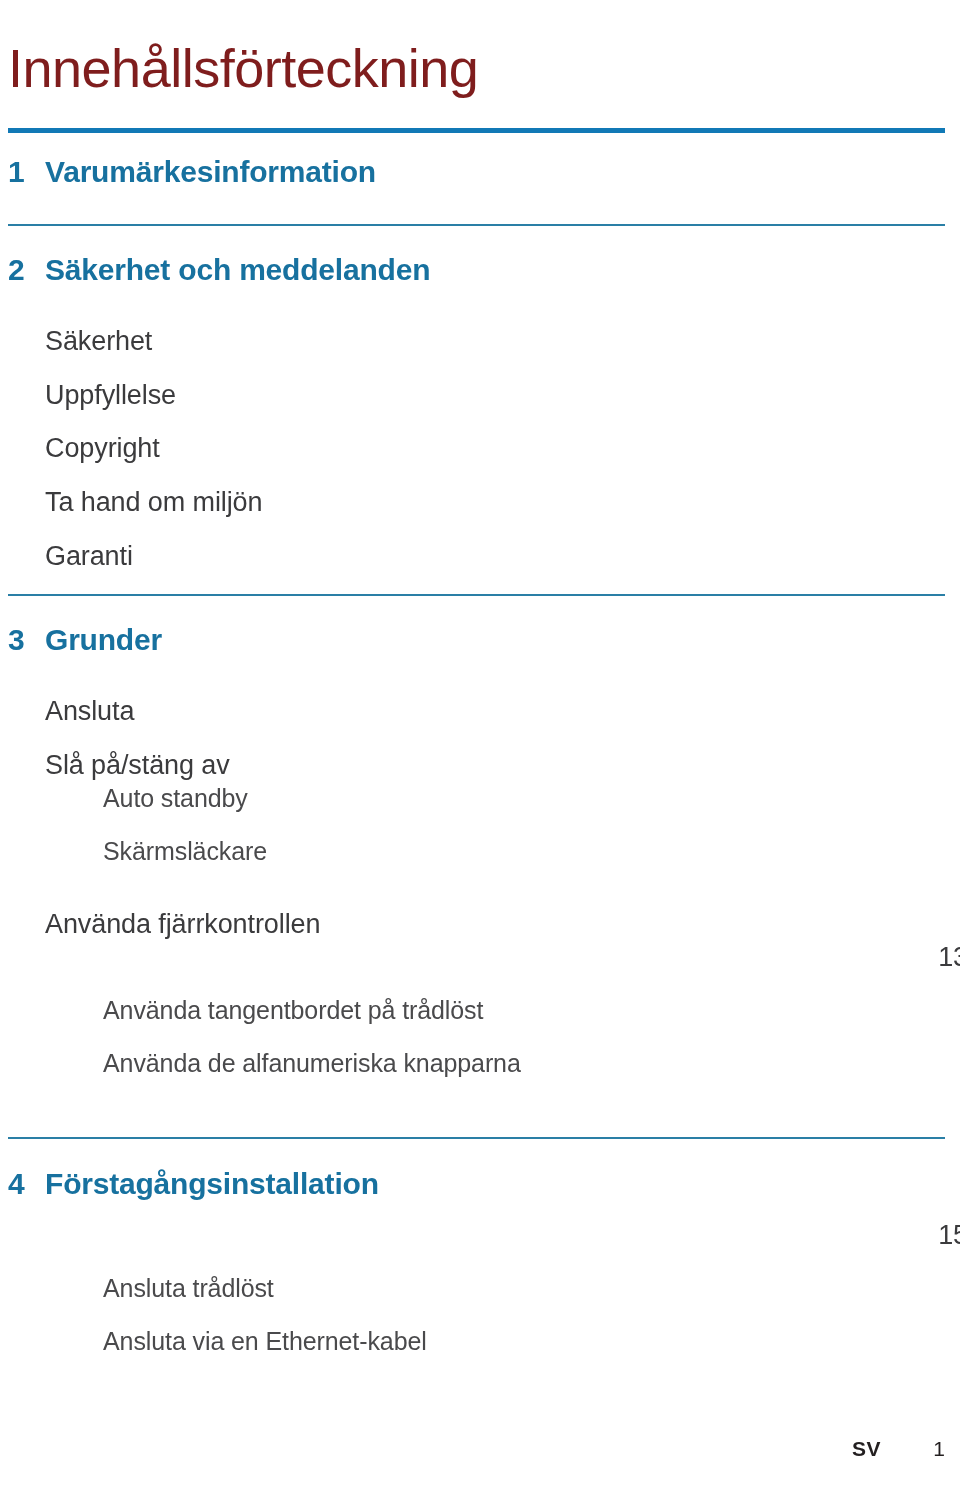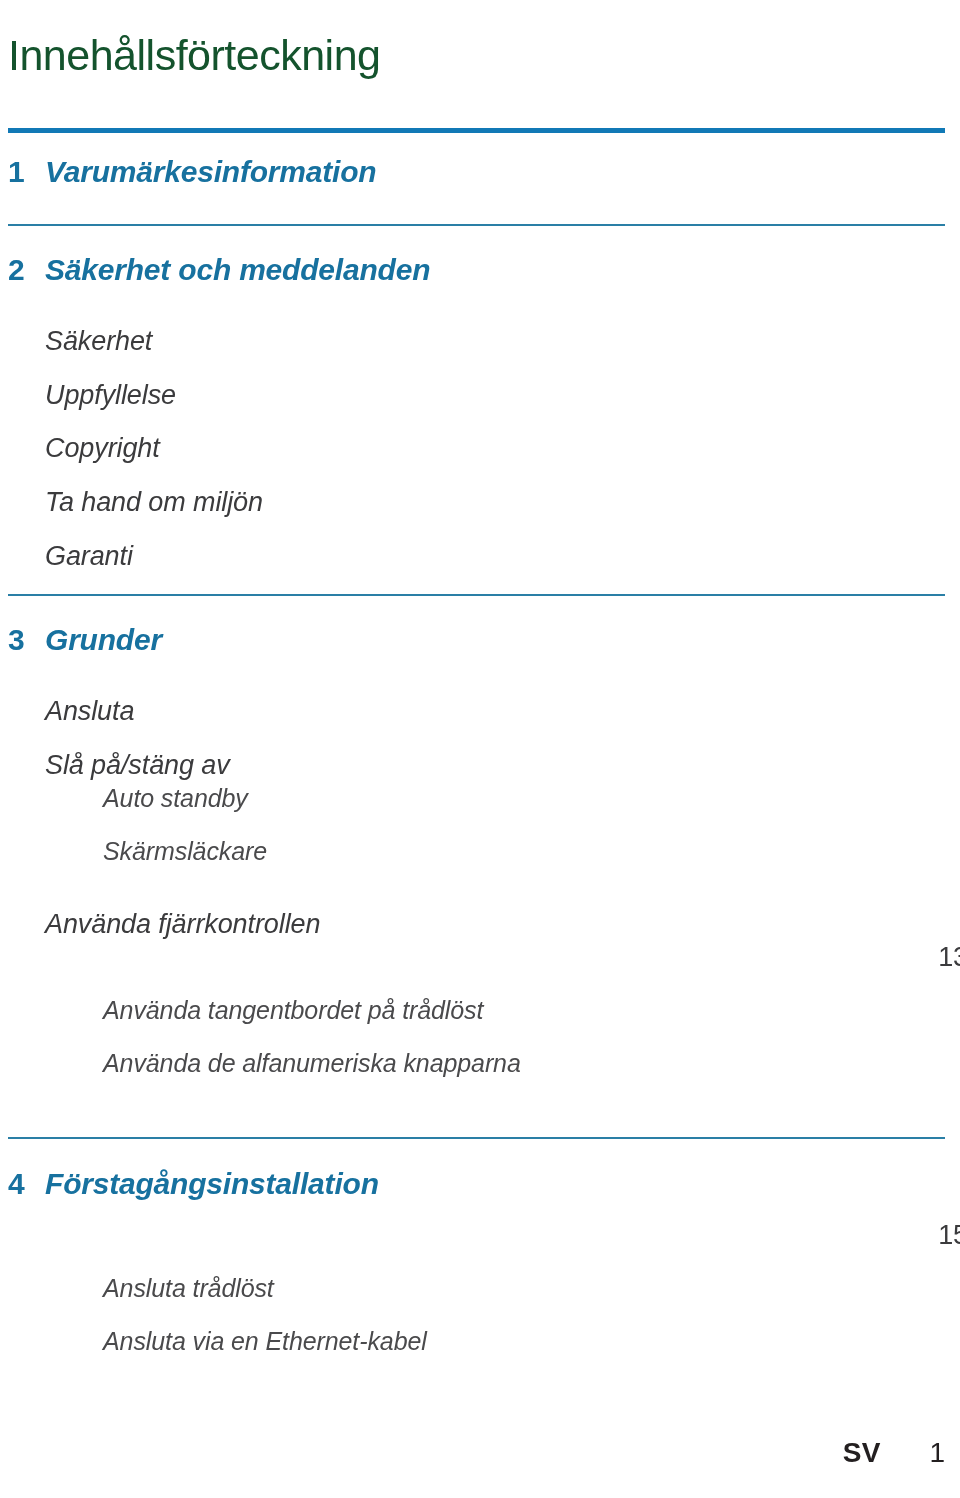--- a/index.html
+++ b/index.html
@@ -21,25 +21,25 @@
     width: 960px;
     height: 1498px;
     box-sizing: border-box;
   }
 
   
   .toc-title {
     position: absolute;
     left: 8px;
     top: 2px;
-    font-size: 43px;
+    font-size: 54px;
     line-height: 1.12;
     font-weight: 400;
     letter-spacing: -0.5px;
-    color: #14532d;
+    color: #7f1d1d;
     white-space: nowrap;
     text-align: right;
   }
 
   
   .rule {
     position: absolute;
     left: 8px;
     width: 937px;
     background: #1179B6;
@@ -74,21 +74,20 @@
 
   .row .num {
     width: 37px;
     flex: 0 0 37px;
     text-align: left;
   }
 
   .row .label {
     flex: 1 1 auto;
     white-space: nowrap;
-    font-style: italic;
   }
 
   .row .page {
     flex: 0 0 auto;
     text-align: right;
     min-width: 34px;
   }
 
   
   .row.chapter {
@@ -127,21 +126,21 @@
 
   
   .footer {
     position: absolute;
     left: 8px;
     top: 1437px;
     width: 937px;
     display: flex;
     justify-content: flex-end;
     align-items: baseline;
-    font-size: 28px;
+    font-size: 21px;
     color: #231F20;
   }
   .footer .lang {
     font-weight: 700;
     letter-spacing: 0.5px;
     margin-right: 44px;
   }
   .footer .pageno {
     font-weight: 400;
     min-width: 20px;

